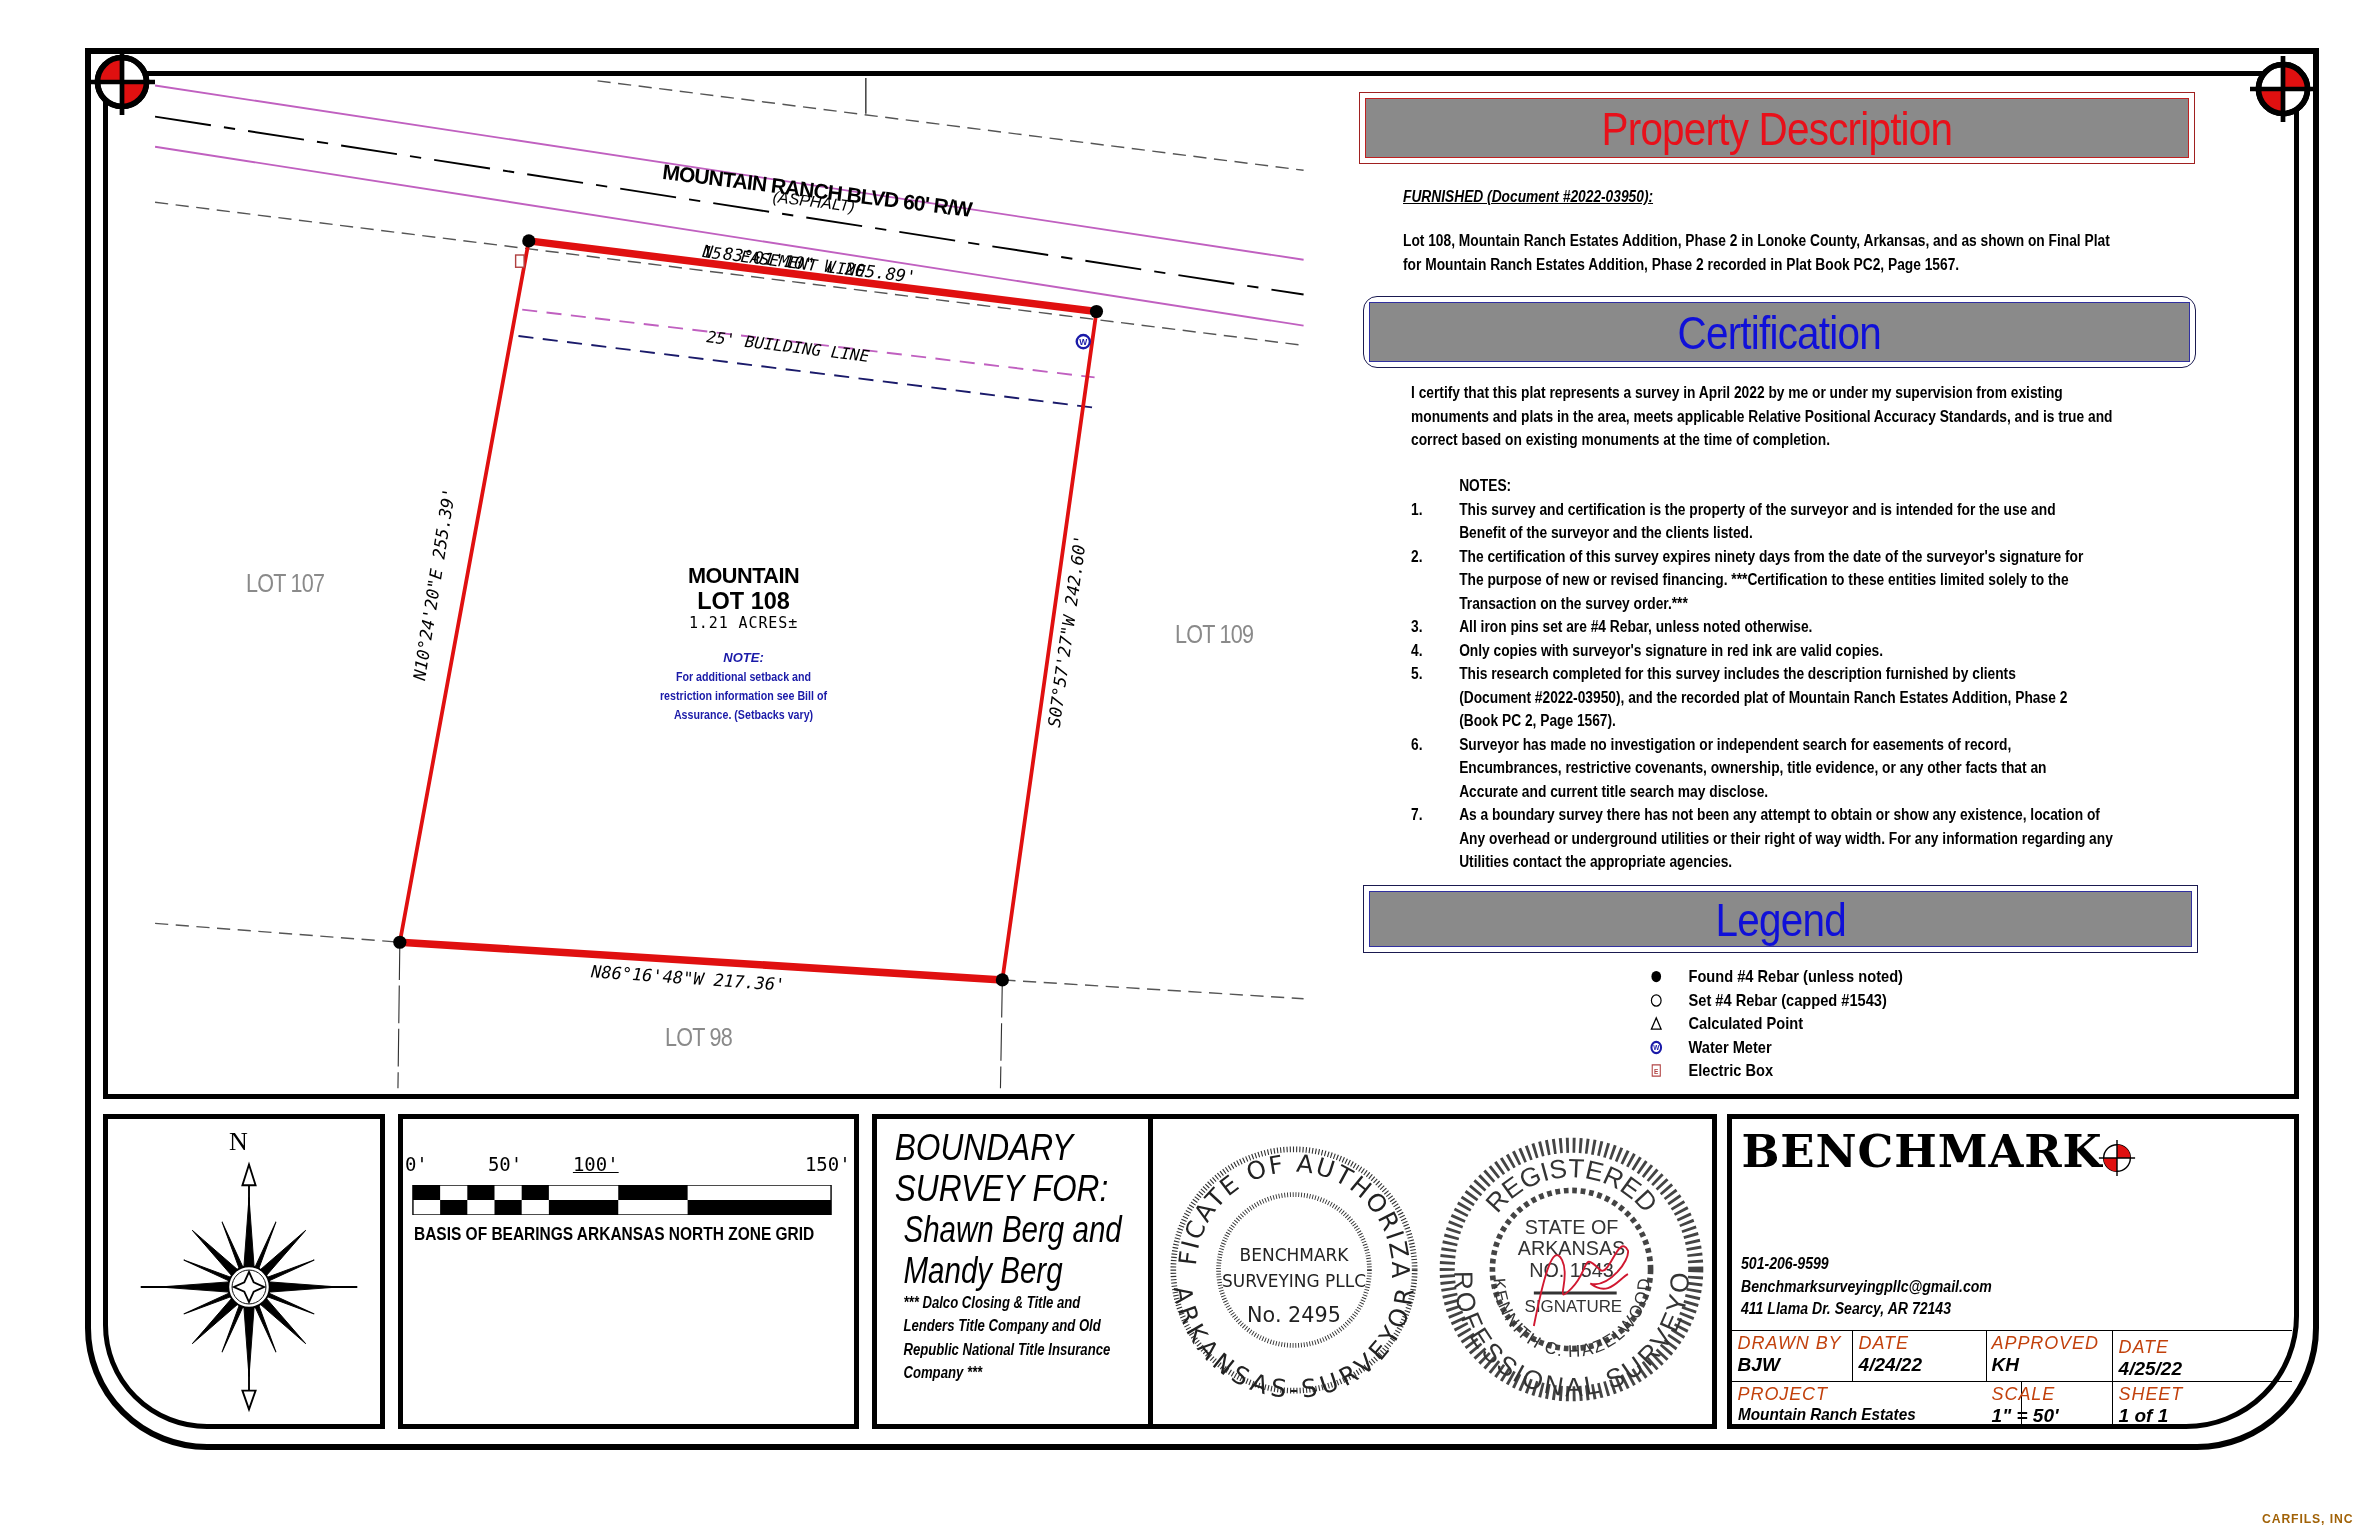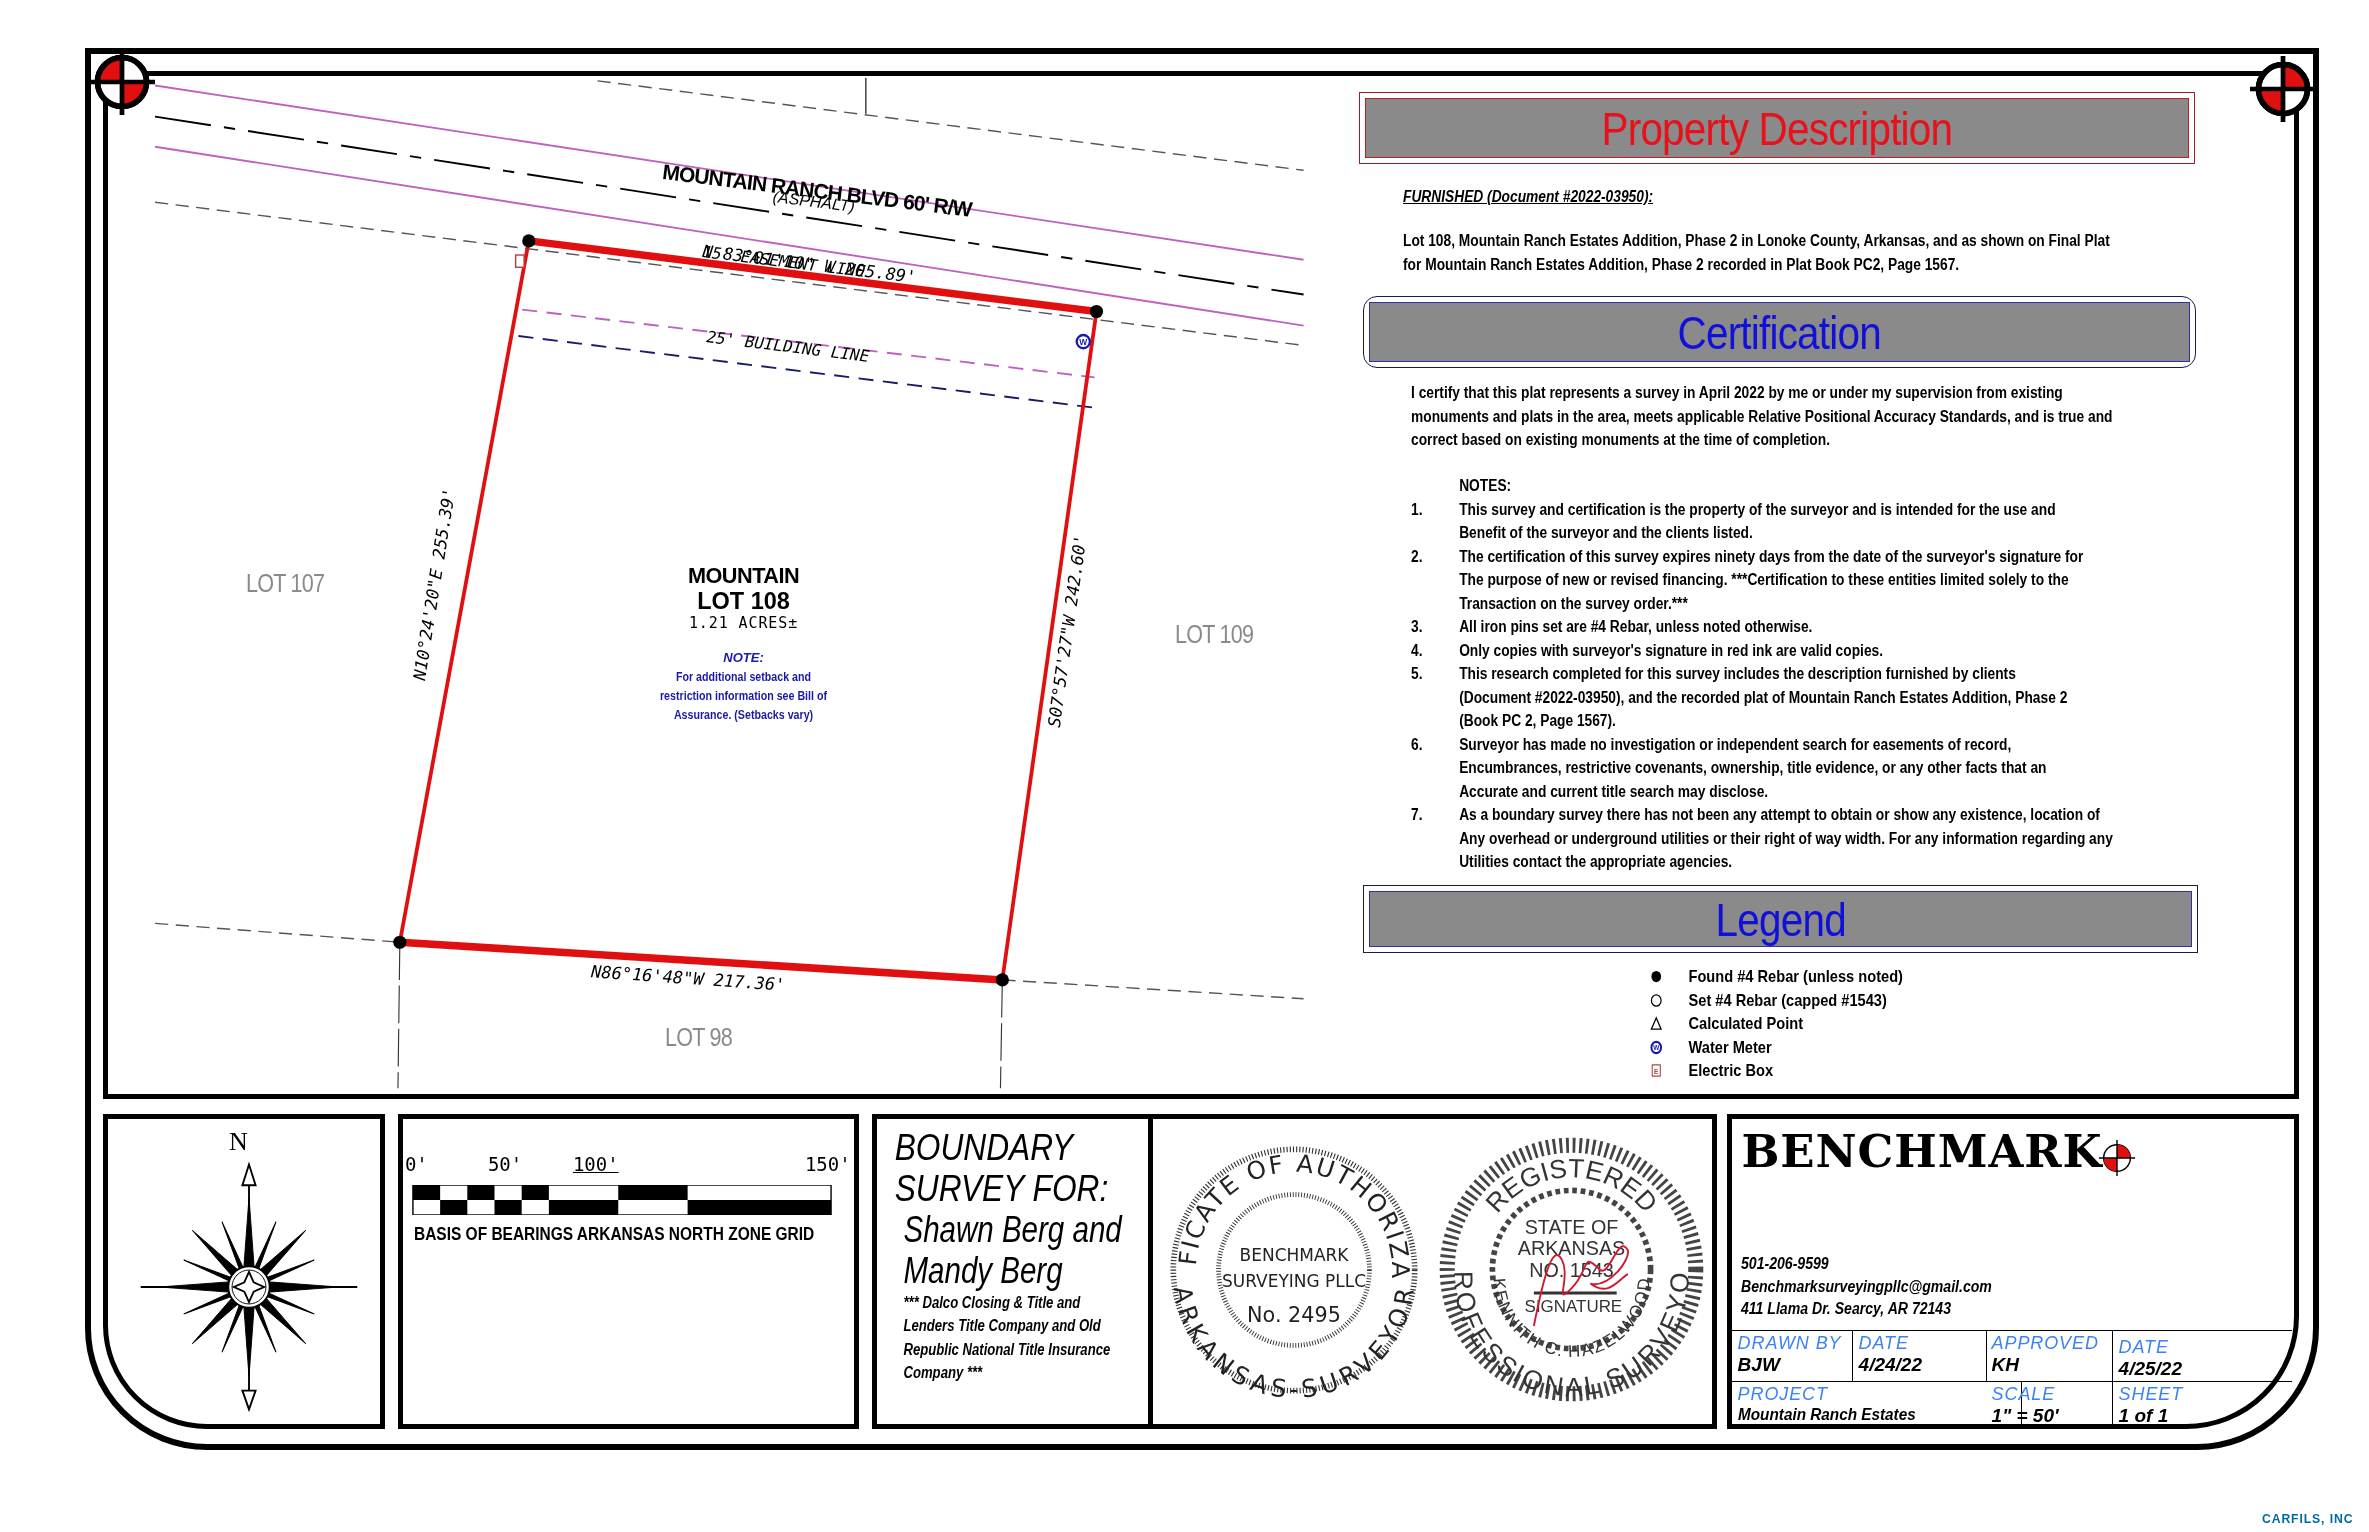--- a/index.html
+++ b/index.html
@@ -13,21 +13,21 @@
   .hdr-outer{position:absolute;border:1.9px solid;padding:4.7px;box-sizing:border-box;background:#fff;}
   .hdr-inner{width:100%;height:100%;background:#8a8a8a;border:1.9px solid;box-sizing:border-box;display:flex;align-items:center;justify-content:center;font-size:47px;letter-spacing:-0.9px;transform-origin:center;}
   .hdr-inner span{display:inline-block;transform:scaleX(0.86);}
   .ptext{font-family:"Liberation Sans",sans-serif;font-weight:bold;font-size:16px;line-height:23.5px;transform:scaleX(0.86);transform-origin:left top;white-space:nowrap;}
   .note-row{display:flex;}
   .note-num{width:56px;flex:none;}
   .legend-row{display:flex;align-items:center;height:23.5px;}
   .legend-sym{width:75px;display:flex;justify-content:center;flex:none;}
   .lotlbl{position:absolute;color:#8a8a8a;font-size:25.4px;font-family:"Liberation Sans",sans-serif;transform:scaleX(0.85);letter-spacing:-0.9px;}
   .brg{position:absolute;font-family:"DejaVu Sans Mono",monospace;font-style:italic;font-size:17px;white-space:nowrap;transform-origin:center;}
-  .tb-label{font-family:"Liberation Sans",sans-serif;font-style:italic;font-size:18px;color:#3b82f6;font-weight:normal;letter-spacing:0.9px;}
+  .tb-label{font-family:"Liberation Sans",sans-serif;font-style:italic;font-size:18px;color:#c2410c;font-weight:normal;letter-spacing:0.9px;}
   .tb-val{font-family:"Liberation Sans",sans-serif;font-style:italic;font-weight:bold;font-size:19px;}
   .cell{position:absolute;box-sizing:border-box;border-right:1.9px solid #000;border-bottom:1.9px solid #000;padding:1.9px 5.6px;}
 </style>
 </head>
 <body>
 
 <div class="outer-frame"></div>
 <div class="inner-frame"></div>
 
 <svg class="abs" style="left:89px;top:49px" width="66" height="66" viewBox="0 0 70 70">
@@ -376,14 +376,14 @@
       <div class="tb-label">SCALE</div>
       <div class="tb-val">1" = 50'</div>
     </div>
     <div class="cell" style="left:381px;top:51px;width:179px;height:47px;border-right:none;border-bottom:none;">
       <div class="tb-label">SHEET</div>
       <div class="tb-val">1 of 1</div>
     </div>
   </div>
 </div>
 
-<div class="abs" style="left:2262px;top:1512px;font-size:12.2px;color:#0369a1;font-weight:bold;letter-spacing:0.9px;">CARFILS, INC</div>
+<div class="abs" style="left:2262px;top:1512px;font-size:12.2px;color:#a16207;font-weight:bold;letter-spacing:0.9px;">CARFILS, INC</div>
 
 
 </body></html>

